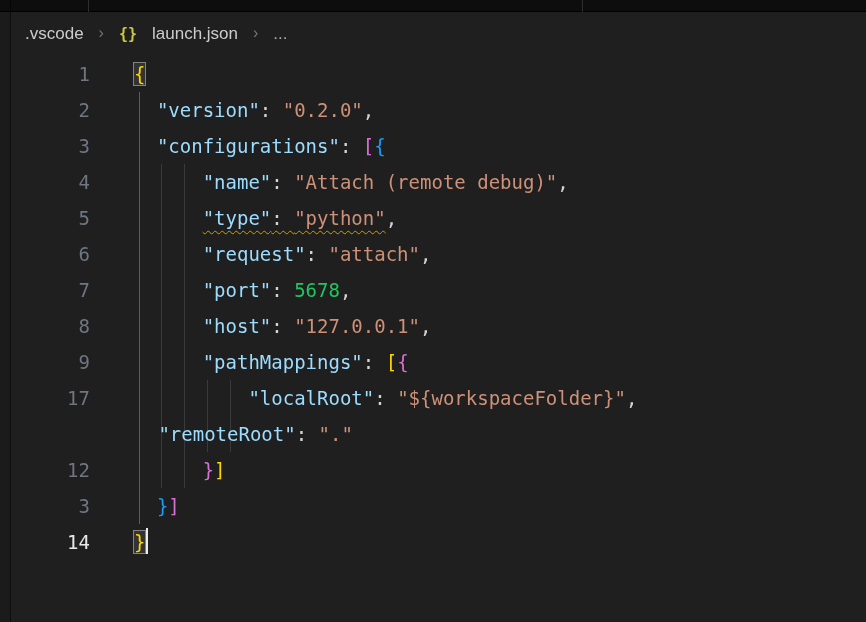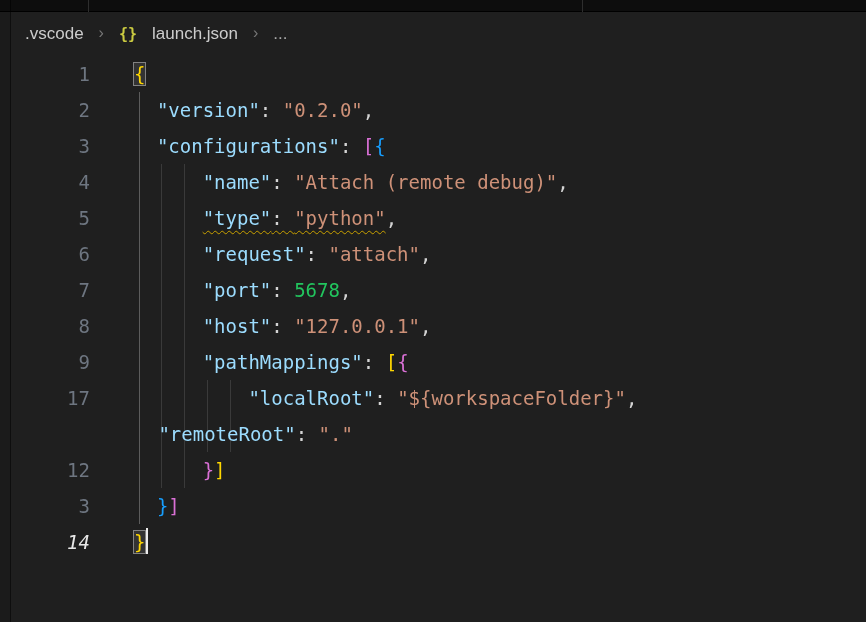--- a/index.html
+++ b/index.html
@@ -24,21 +24,21 @@
   .chev { color:#767676; font-size:16px; transform:translateY(-1px); }
   .bc-json-icon { color:#cbcb41; font-family:"DejaVu Sans Mono", monospace; font-size:15px; font-weight:bold; }
   .bc-more { color:#a9a9a9; }
 
   .code {
     position:absolute; top:56px; left:0; width:866px; height:566px;
     font-family:"DejaVu Sans Mono", monospace; font-size:19px; line-height:36px;
   }
   .line { display:flex; height:36px; position:relative; }
   .lnum { flex:none; width:90px; text-align:right; color:#6e7681; user-select:none; }
-  .lnum.active { color:#e8e8e8;font-style:italic; }
+  .lnum.active { color:#e8e8e8; }
   .lcode { white-space:pre; padding-left:44px; color:#d4d4d4; position:relative; z-index:2; }
 
   .tk-plain { color:#d4d4d4; }
   .tk-key   { color:#9cdcfe; }
   .tk-str   { color:#ce9178; }
   .tk-num   { color:#22c55e; }
   .tk-punct { color:#d4d4d4; }
   .tk-b1    { color:#ffd700; }
   .tk-b2    { color:#da70d6; }
   .tk-b3    { color:#179fff; }

